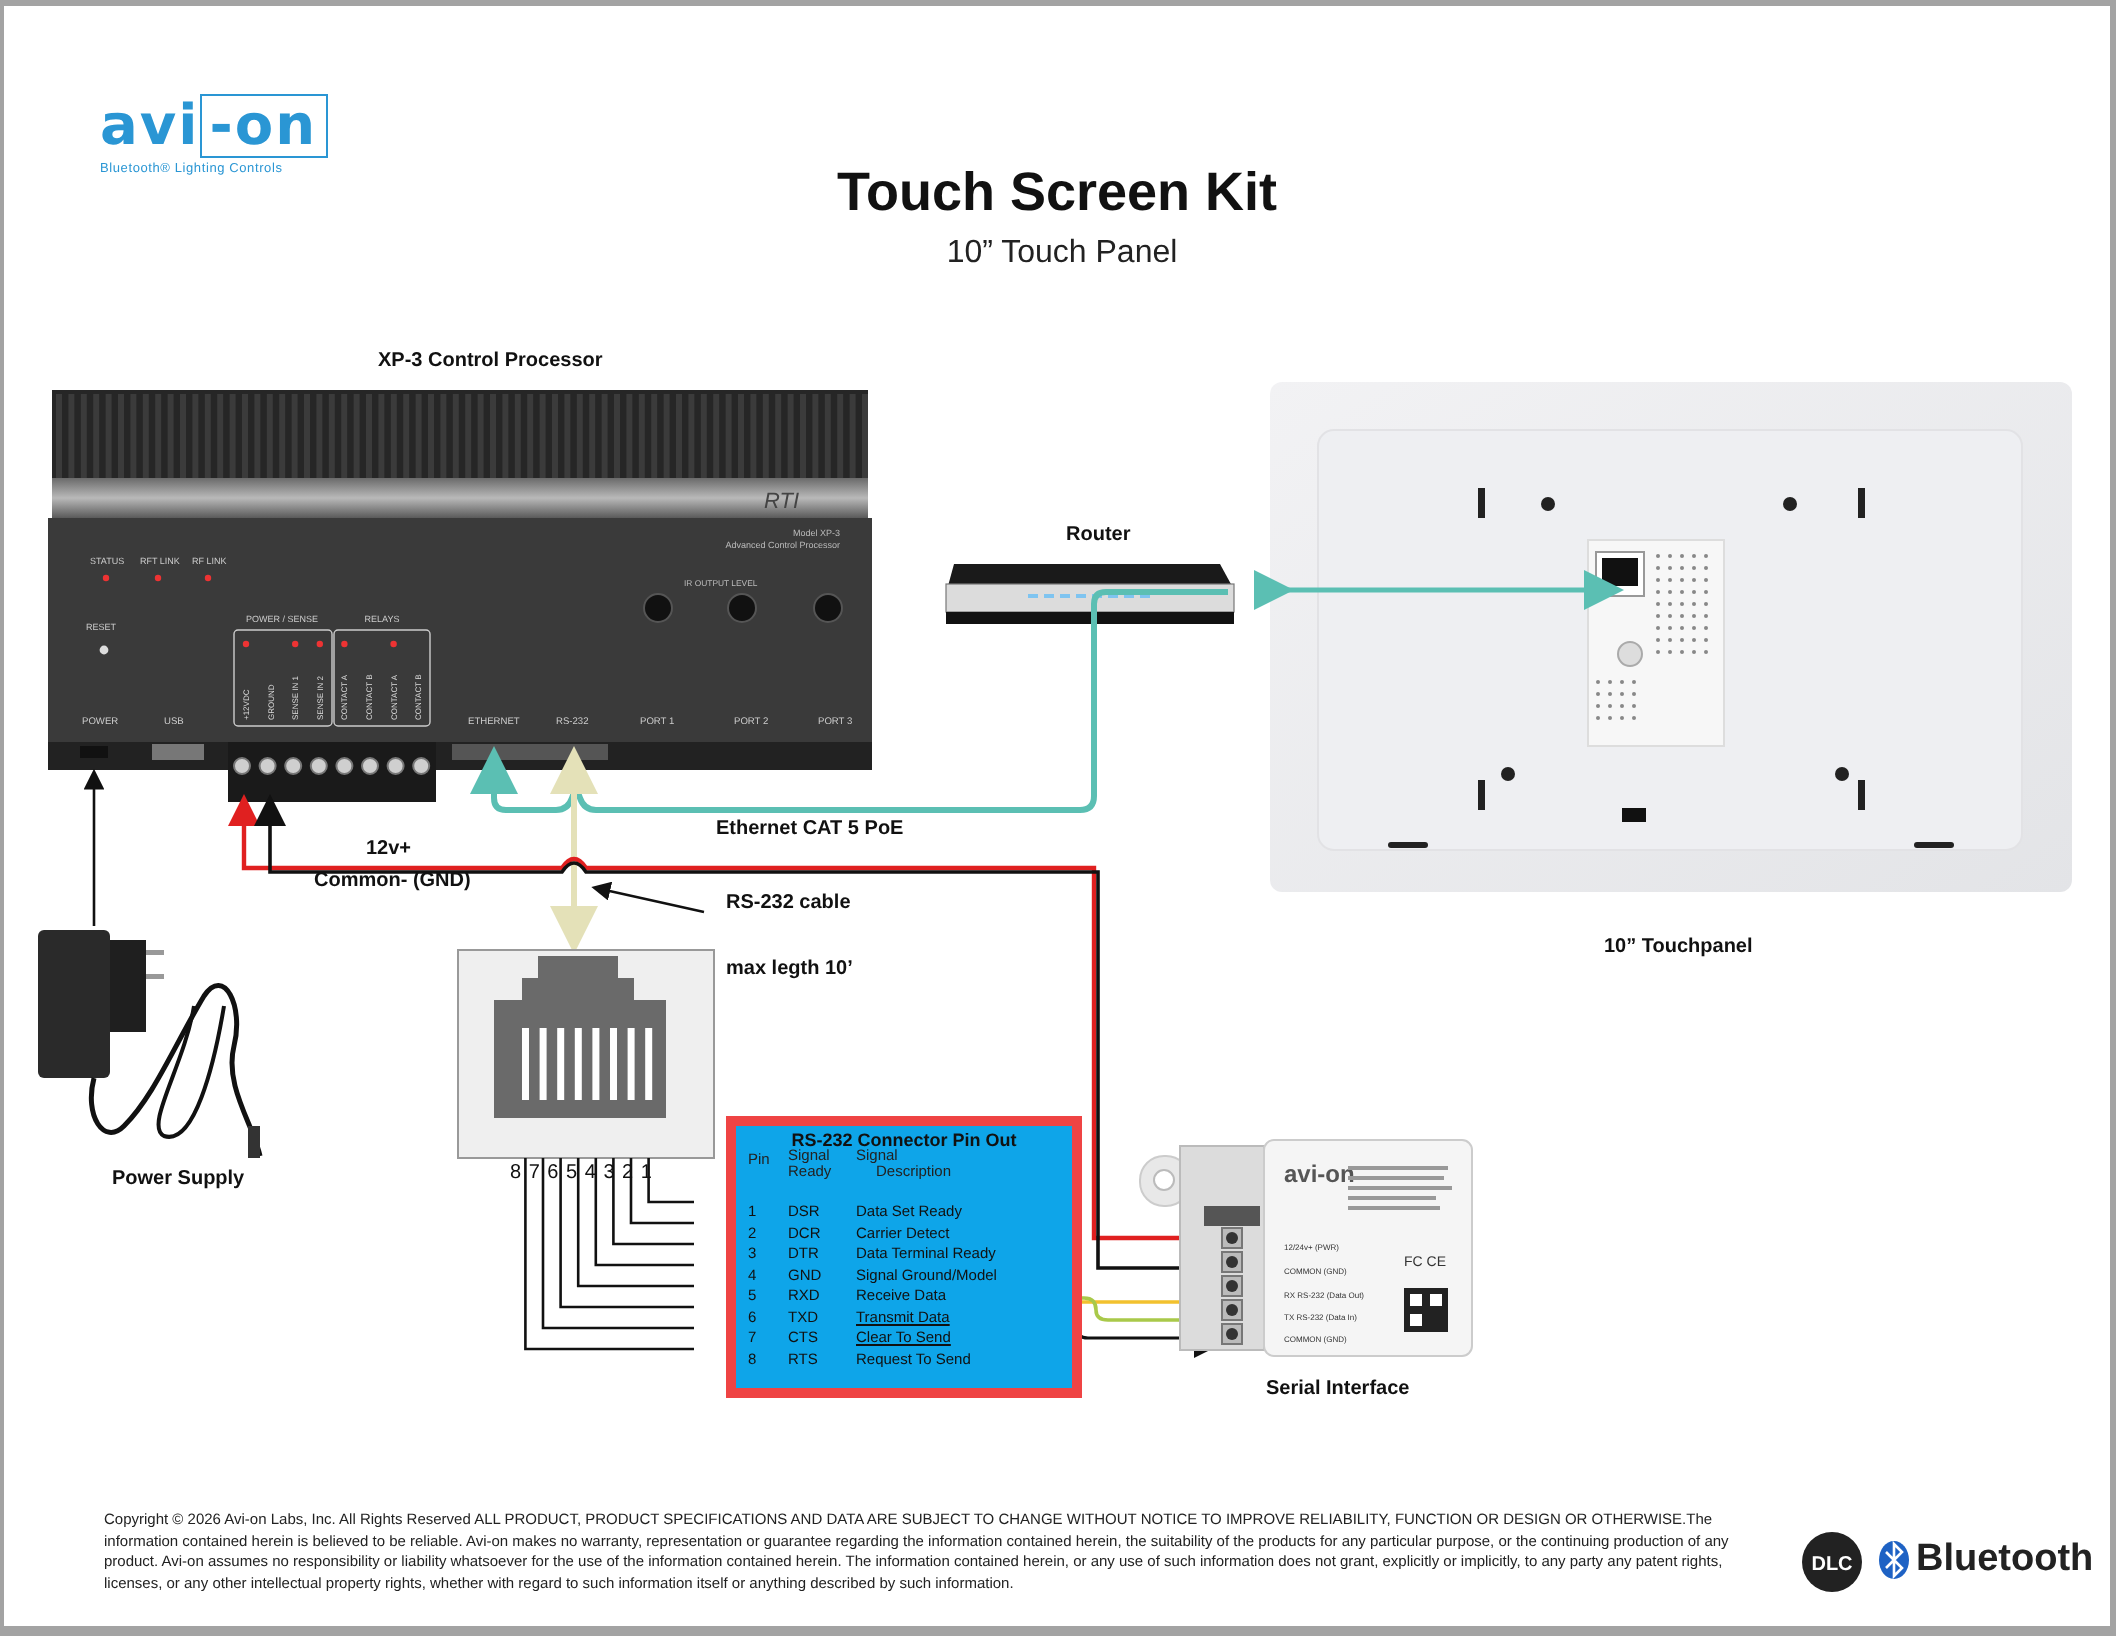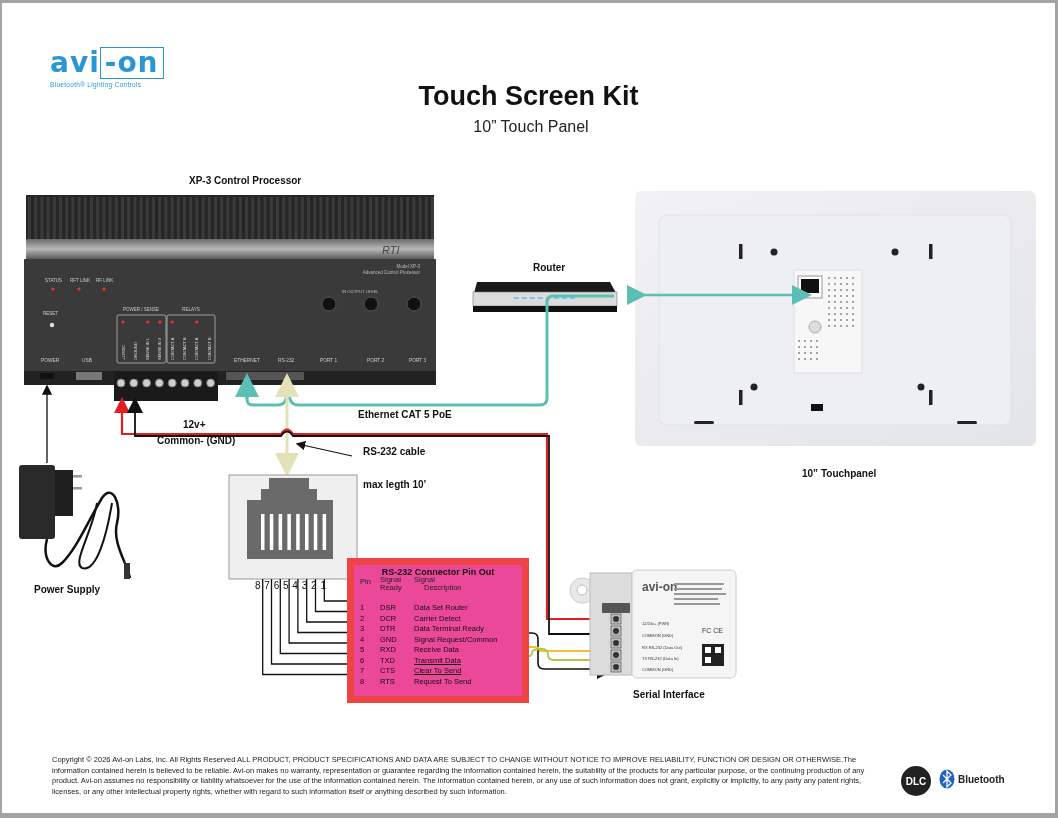--- a/index.html
+++ b/index.html
@@ -8,21 +8,21 @@
   .abs { position:absolute; }
   .logo { left:48px; top:44px; }
   .logo-word { font-family:"DejaVu Sans", sans-serif; font-size:28px; color:#2a96d4; letter-spacing:1px; font-weight:bold; line-height:30px; }
   .logo-box { display:inline-block; border:1.5px solid #2a96d4; padding:0 4px; }
   .logo-tag { font-size:6.5px; color:#2a96d4; margin-top:2px; letter-spacing:0.3px; }
   .model { right:30px; top:61px; text-align:right; font-size:14px; color:#111; line-height:18px; }
   .title { left:0; width:1053px; top:78px; text-align:center; font-size:27px; font-weight:bold; color:#111; }
   .subtitle { left:0; width:1058px; top:115px; text-align:center; font-size:16px; color:#222; }
   .lbl { font-size:10px; font-weight:bold; color:#111; white-space:nowrap; }
   svg text { font-family:"Liberation Sans", sans-serif; }
-  .pinout { left:345px; top:555px; width:168px; height:131px; border:7px solid #ef4444; background:#ec4899; }
+  .pinout { left:361px; top:555px; width:168px; height:131px; border:5px solid #ef4444; background:#0ea5e9; }
   .pinout .ttl { position:absolute; left:0; width:100%; top:2px; text-align:center; font-size:9px; font-weight:bold; color:#111; }
   .pinout .hdr { position:absolute; top:11px; font-size:7.5px; color:#222; line-height:8px; }
   .pinrow { position:absolute; left:0; width:100%; height:10px; font-size:7.5px; color:#111; }
   .pinrow span { position:absolute; top:0; }
   .footer { left:50px; top:752px; width:830px; font-size:7.5px; line-height:10.5px; color:#222; }
 </style>
 </head>
 <body>
 
 <div id="page">
@@ -401,54 +401,54 @@
     </g>
   </svg>
 
   <div class="abs lbl" style="left:531px; top:259px;">Router</div>
   <div class="abs lbl" style="left:800px; top:465px;">10” Touchpanel</div>
   <div class="abs lbl" style="left:356px; top:406px;">Ethernet CAT 5 PoE</div>
   <div class="abs lbl" style="left:181px; top:416px;">12v+</div>
   <div class="abs lbl" style="left:155px; top:432px;">Common- (GND)</div>
   <div class="abs lbl" style="left:361px; top:443px;">RS-232 cable</div>
   <div class="abs lbl" style="left:361px; top:476px;">max legth 10’</div>
-  <div class="abs lbl" style="left:32px; top:581px;">Power Supply</div>
+  <div class="abs lbl" style="left:54px; top:581px;">Power Supply</div>
   <div class="abs lbl" style="left:631px; top:686px;">Serial Interface</div>
 
   <div class="abs pinout">
     <div class="ttl">RS-232 Connector Pin Out</div>
     <div class="hdr" style="left:6px; top:13px;">Pin</div>
     <div class="hdr" style="left:26px;">
         <div>Signal</div>
         <div>Ready</div>
       </div>
     <div class="hdr" style="left:60px;">
         <div>Signal</div>
         <div style="padding-left:10px">Description</div>
       </div>
     <div id="pin-rows">
         <div class="pinrow" style="top: 38px;">
           <span style="left: 6px;">1</span>
           <span style="left: 26px;">DSR</span>
-          <span style="left: 60px;">Data Set Router</span>
+          <span style="left: 60px;">Data Set Ready</span>
         </div>
         <div class="pinrow" style="top: 48.5px;">
           <span style="left: 6px;">2</span>
           <span style="left: 26px;">DCR</span>
           <span style="left: 60px;">Carrier Detect</span>
         </div>
         <div class="pinrow" style="top: 59px;">
           <span style="left: 6px;">3</span>
           <span style="left: 26px; text-align: center;">DTR</span>
           <span style="left: 60px;">Data Terminal Ready</span>
         </div>
         <div class="pinrow" style="top: 69.5px;">
           <span style="left: 6px;">4</span>
           <span style="left: 26px;">GND</span>
-          <span style="left: 60px;">Signal Request/Common</span>
+          <span style="left: 60px;">Signal Ground/Model</span>
         </div>
         <div class="pinrow" style="top: 80px;">
           <span style="left: 6px;">5</span>
           <span style="left: 26px;">RXD</span>
           <span style="left: 60px;">Receive Data</span>
         </div>
         <div class="pinrow" style="top: 90.5px;">
           <span style="left: 6px;">6</span>
           <span style="left: 26px;">TXD</span>
           <span style="left: 60px; text-decoration: underline;">Transmit Data</span>
@@ -472,15 +472,15 @@
     <svg width="32" height="32">
       <circle cx="16" cy="16" r="15" fill="#222"></circle>
       <text x="16" y="20" font-size="10" font-weight="bold" fill="#fff" text-anchor="middle">DLC</text>
     </svg>
   </div>
   <div class="abs" style="left:937px; top:766px; display:flex; align-items:center;">
     <svg width="16" height="20">
       <ellipse cx="8" cy="10" rx="7.5" ry="9.5" fill="#1e62c4"></ellipse>
       <path d="M4,6 L12,14 L8,18 L8,2 L12,6 L4,14" fill="none" stroke="#fff" stroke-width="1.3"></path>
     </svg>
-    <span style="font-size:10px; font-weight:bold; color:#222; margin-left:3px;">Bluetooth</span>
+    <span style="font-size:19px; font-weight:bold; color:#222; margin-left:3px;">Bluetooth</span>
   </div>
 </div>
 
 </body></html>

